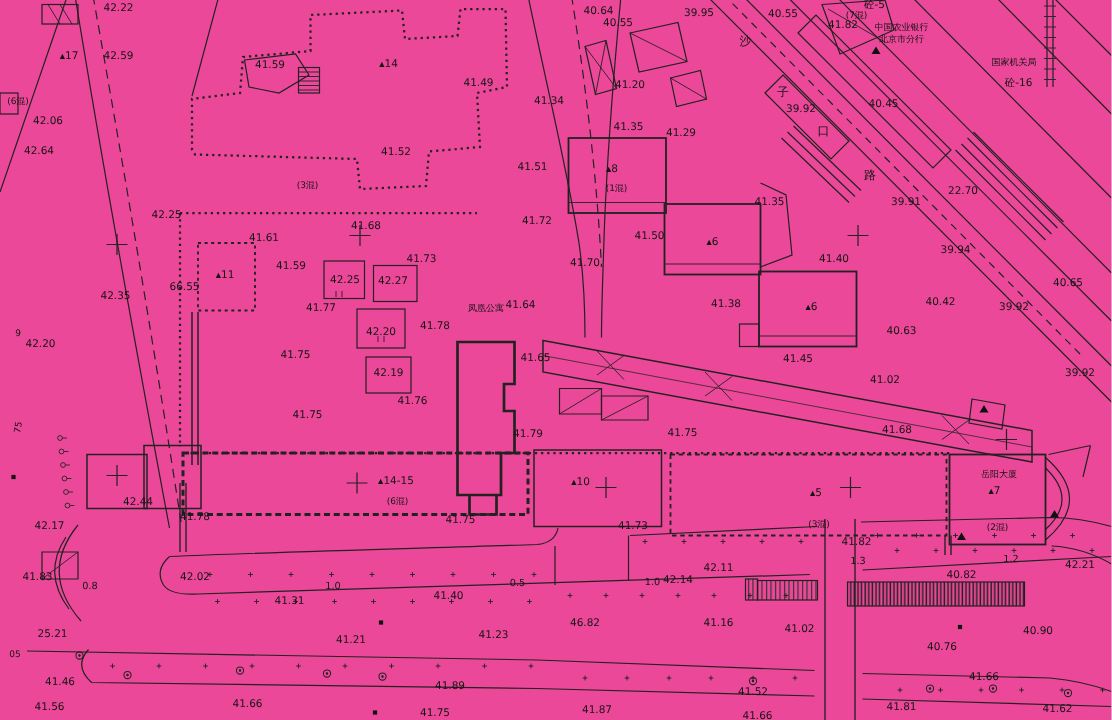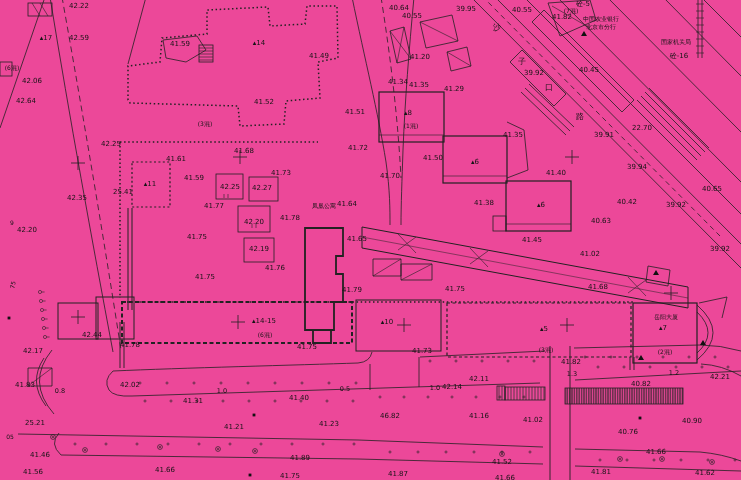--- a/index.html
+++ b/index.html
@@ -286,36 +286,36 @@
       <span class="lbl elev" style="left: 32px; top: 81px;">42.06</span>
       <span class="lbl elev" style="left: 26px; top: 101px;">42.64</span>
       <span class="lbl elev" style="left: 111px; top: 144px;">42.25</span>
       <span class="lbl elev" style="left: 176px; top: 132px; margin-top: 27px;">41.61</span>
       <span class="lbl elev" style="left: 244px; top: 151px;">41.68</span>
       <span class="lbl elev" style="left: 399px; top: 8px;">40.64</span>
       <span class="lbl elev" style="left: 412px; top: 16px;">40.55</span>
       <span class="lbl elev" style="left: 466px; top: 9px;">39.95</span>
       <span class="lbl elev" style="left: 319px; top: 56px;">41.49</span>
       <span class="lbl elev" style="left: 420px; top: 57px;">41.20</span>
-      <span class="lbl elev" style="left: 366px; top: 82px; margin-left: 32px;">41.34</span>
+      <span class="lbl elev" style="left: 366px; top: 68px;">41.34</span>
       <span class="lbl elev" style="left: 419px; top: 85px;">41.35</span>
       <span class="lbl elev" style="left: 454px; top: 89px;">41.29</span>
       <span class="lbl elev" style="left: 264px; top: 102px;">41.52</span>
       <span class="lbl elev" style="left: 355px; top: 112px;">41.51</span>
       <span class="lbl elev" style="left: 358px; top: 148px;">41.72</span>
       <span class="lbl elev" style="left: 433px; top: 158px;">41.50</span>
       <span class="lbl elev" style="left: 522px; top: 10px;">40.55</span>
       <span class="lbl elev" style="left: 562px; top: 17px;">41.82</span>
       <span class="lbl elev" style="left: 534px; top: 73px;">39.92</span>
       <span class="lbl elev" style="left: 589px; top: 70px;">40.45</span>
       <span class="lbl elev" style="left: 642px; top: 128px;">22.70</span>
       <span class="lbl elev" style="left: 604px; top: 135px;">39.91</span>
       <span class="lbl elev" style="left: 513px; top: 135px;">41.35</span>
       <span class="lbl elev" style="left: 77px; top: 198px;">42.35</span>
-      <span class="lbl elev" style="left: 123px; top: 192px;">25.41</span>
+      <span class="lbl elev" style="left: 123px; top: 192px;">66.55</span>
       <span class="lbl elev" style="left: 194px; top: 178px;">41.59</span>
       <span class="lbl elev" style="left: 230px; top: 187px;">42.25</span>
       <span class="lbl elev" style="left: 262px; top: 188px;">42.27</span>
       <span class="lbl elev" style="left: 214px; top: 206px;">41.77</span>
       <span class="lbl elev" style="left: 197px; top: 237px;">41.75</span>
       <span class="lbl elev" style="left: 205px; top: 277px;">41.75</span>
       <span class="lbl elev" style="left: 27px; top: 230px;">42.20</span>
       <span class="lbl elev" style="left: 281px; top: 173px;">41.73</span>
       <span class="lbl elev" style="left: 390px; top: 176px;">41.70</span>
       <span class="lbl elev" style="left: 347px; top: 204px;">41.64</span>

